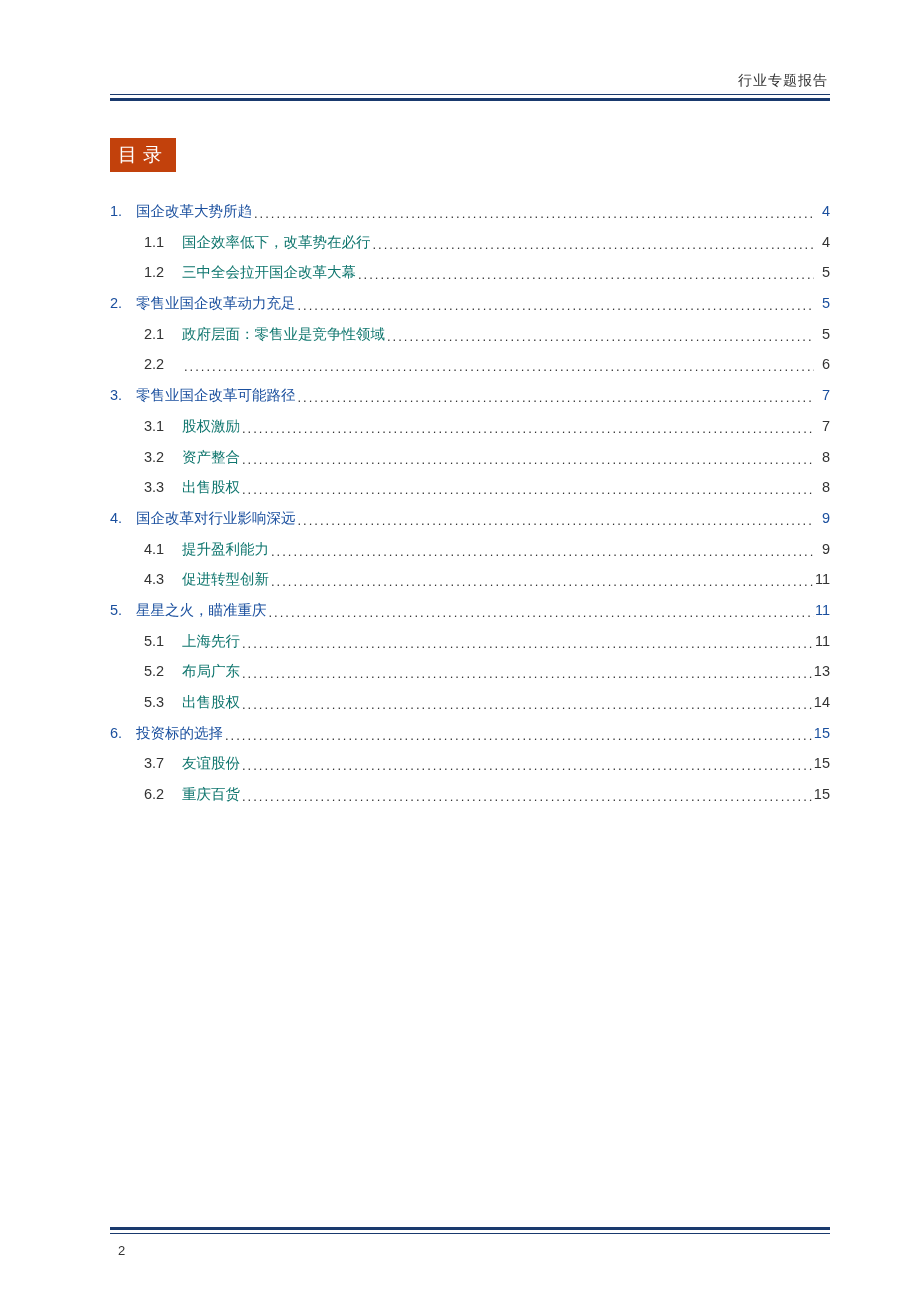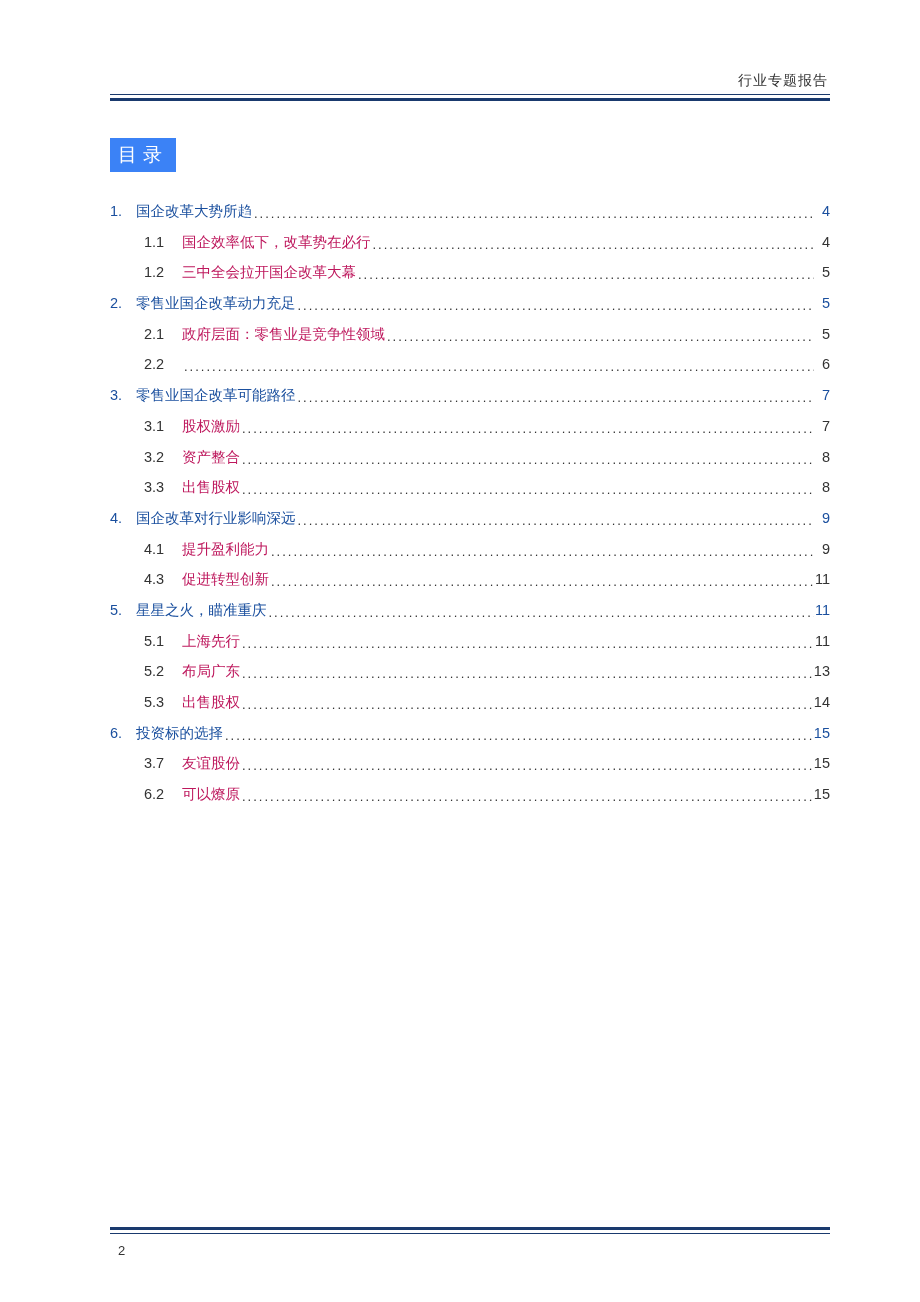--- a/index.html
+++ b/index.html
@@ -28,21 +28,21 @@
   .doc-type {
     position: absolute;
     top: 72px;
     right: 92px;
     font-size: 14px;
     color: #333;
     letter-spacing: 1px;
   }
   .toc-header {
     display: inline-block;
-    background: #3b82f6;
+    background: #c2410c;
     color: #fff;
     font-size: 19px;
     padding: 4px 8px;
     margin-top: 68px;
     margin-bottom: 28px;
     letter-spacing: 6px;
     font-weight: 500;
   }
   .toc {
     width: 100%;
@@ -60,21 +60,21 @@
     color: #1a4f9e;
     min-width: 26px;
     flex-shrink: 0;
   }
   .num2 {
     color: #333;
     min-width: 38px;
     flex-shrink: 0;
   }
   .title1 { color: #1a4f9e; flex-shrink: 0; white-space: nowrap; }
-  .title2 { color: #be185d; flex-shrink: 0; white-space: nowrap; }
+  .title2 { color: #0f766e; flex-shrink: 0; white-space: nowrap; }
   .leaders {
     flex: 1 1 auto;
     overflow: hidden;
     white-space: nowrap;
     color: #333;
     letter-spacing: 2px;
     font-size: 13px;
     padding: 0 2px;
     position: relative;
     top: 2px;
@@ -226,21 +226,21 @@
         <span class="pg1">15</span>
       </div>
       <div class="toc-row level2">
         <span class="num2">3.7</span>
         <span class="title2">友谊股份</span>
         <span class="leaders"></span>
         <span class="pg2">15</span>
       </div>
       <div class="toc-row level2">
         <span class="num2">6.2</span>
-        <span class="title2">可以燎原</span>
+        <span class="title2">重庆百货</span>
         <span class="leaders"></span>
         <span class="pg2">15</span>
       </div>
     </div>
 
   <div class="footer-line"></div>
   <div class="footer-line-thin"></div>
   <div class="page-num">2</div>
 </div>
 

